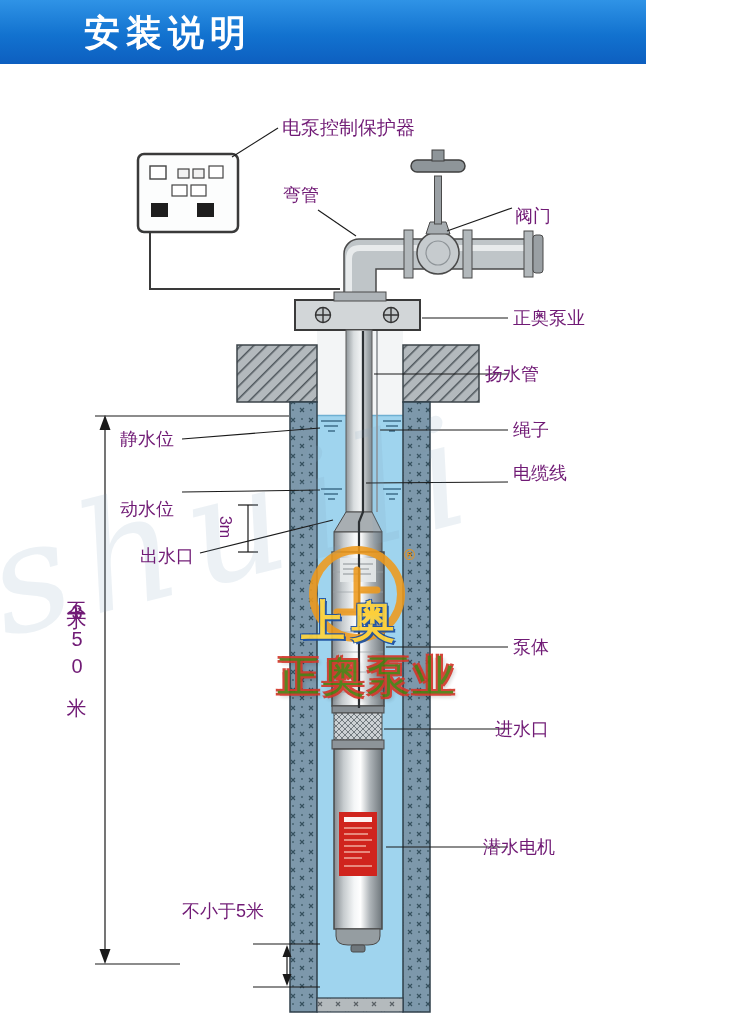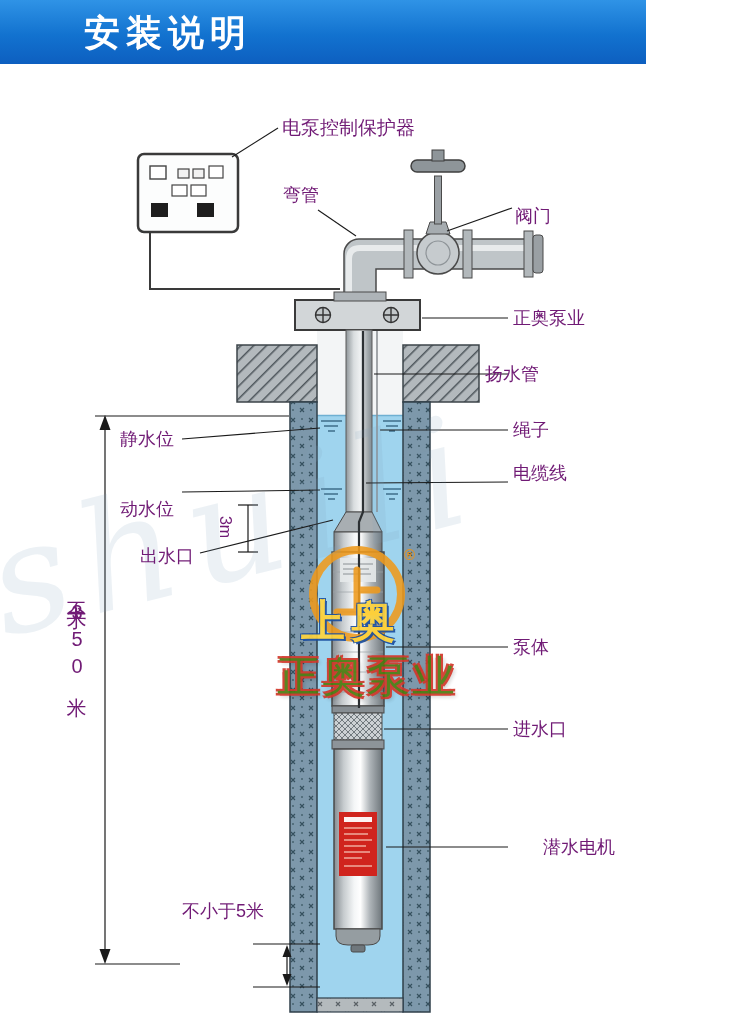--- a/index.html
+++ b/index.html
@@ -231,19 +231,19 @@
   <div class="lbl" style="left:283px;top:184px">弯管</div>
   <div class="lbl" style="left:515px;top:205px">阀门</div>
   <div class="lbl" style="left:513px;top:307px">正奥泵业</div>
   <div class="lbl" style="left:485px;top:363px">扬水管</div>
   <div class="lbl" style="left:513px;top:419px">绳子</div>
   <div class="lbl" style="left:513px;top:462px">电缆线</div>
   <div class="lbl" style="left:120px;top:428px">静水位</div>
   <div class="lbl" style="left:120px;top:498px">动水位</div>
   <div class="lbl" style="left:140px;top:545px">出水口</div>
   <div class="lbl" style="left:513px;top:636px">泵体</div>
-  <div class="lbl" style="left:513px;top:718px">进水口</div>
-  <div class="lbl" style="left:543px;top:836px">潜水电机</div>
+  <div class="lbl" style="left:495px;top:718px">进水口</div>
+  <div class="lbl" style="left:483px;top:836px">潜水电机</div>
   <div class="lbl vert" style="left:66px;top:586px">不大于350米</div>
   <div class="lbl" style="left:182px;top:900px">不小于5米</div>
   <div class="lbl" style="left:214px;top:516px;font-size:16px;transform:rotate(90deg)">3m</div>
 
 </div>
 
 </body></html>

